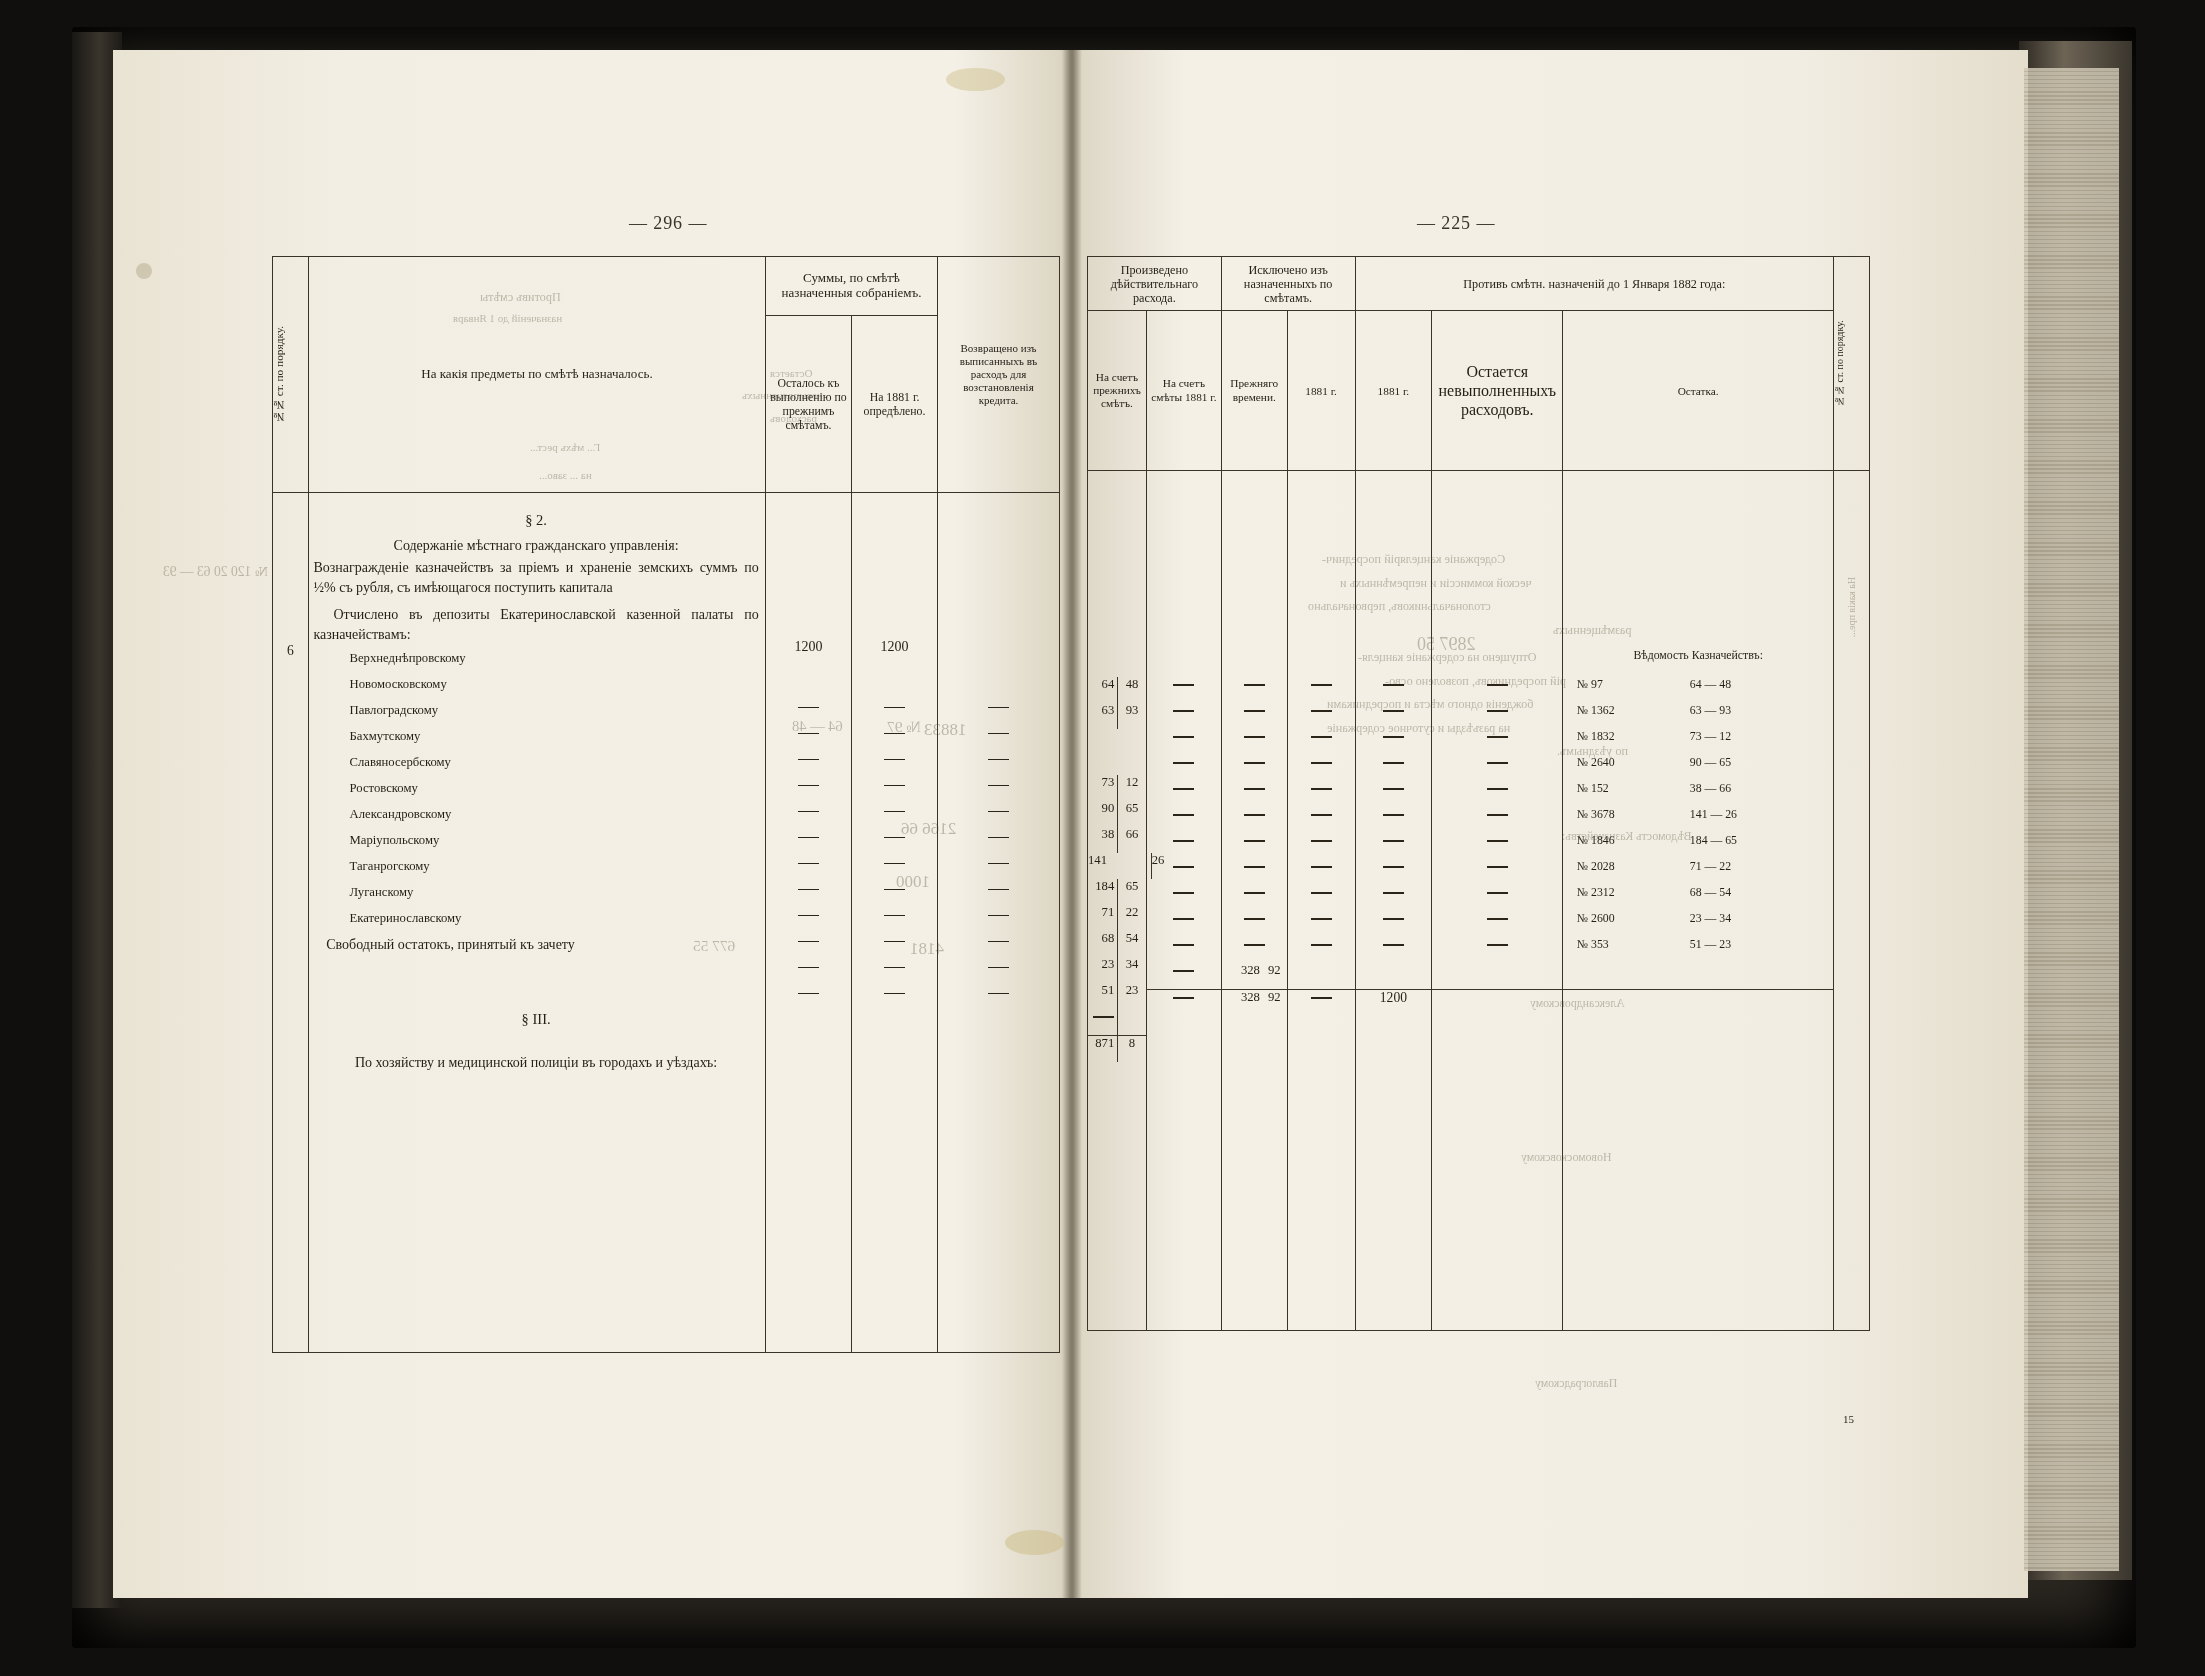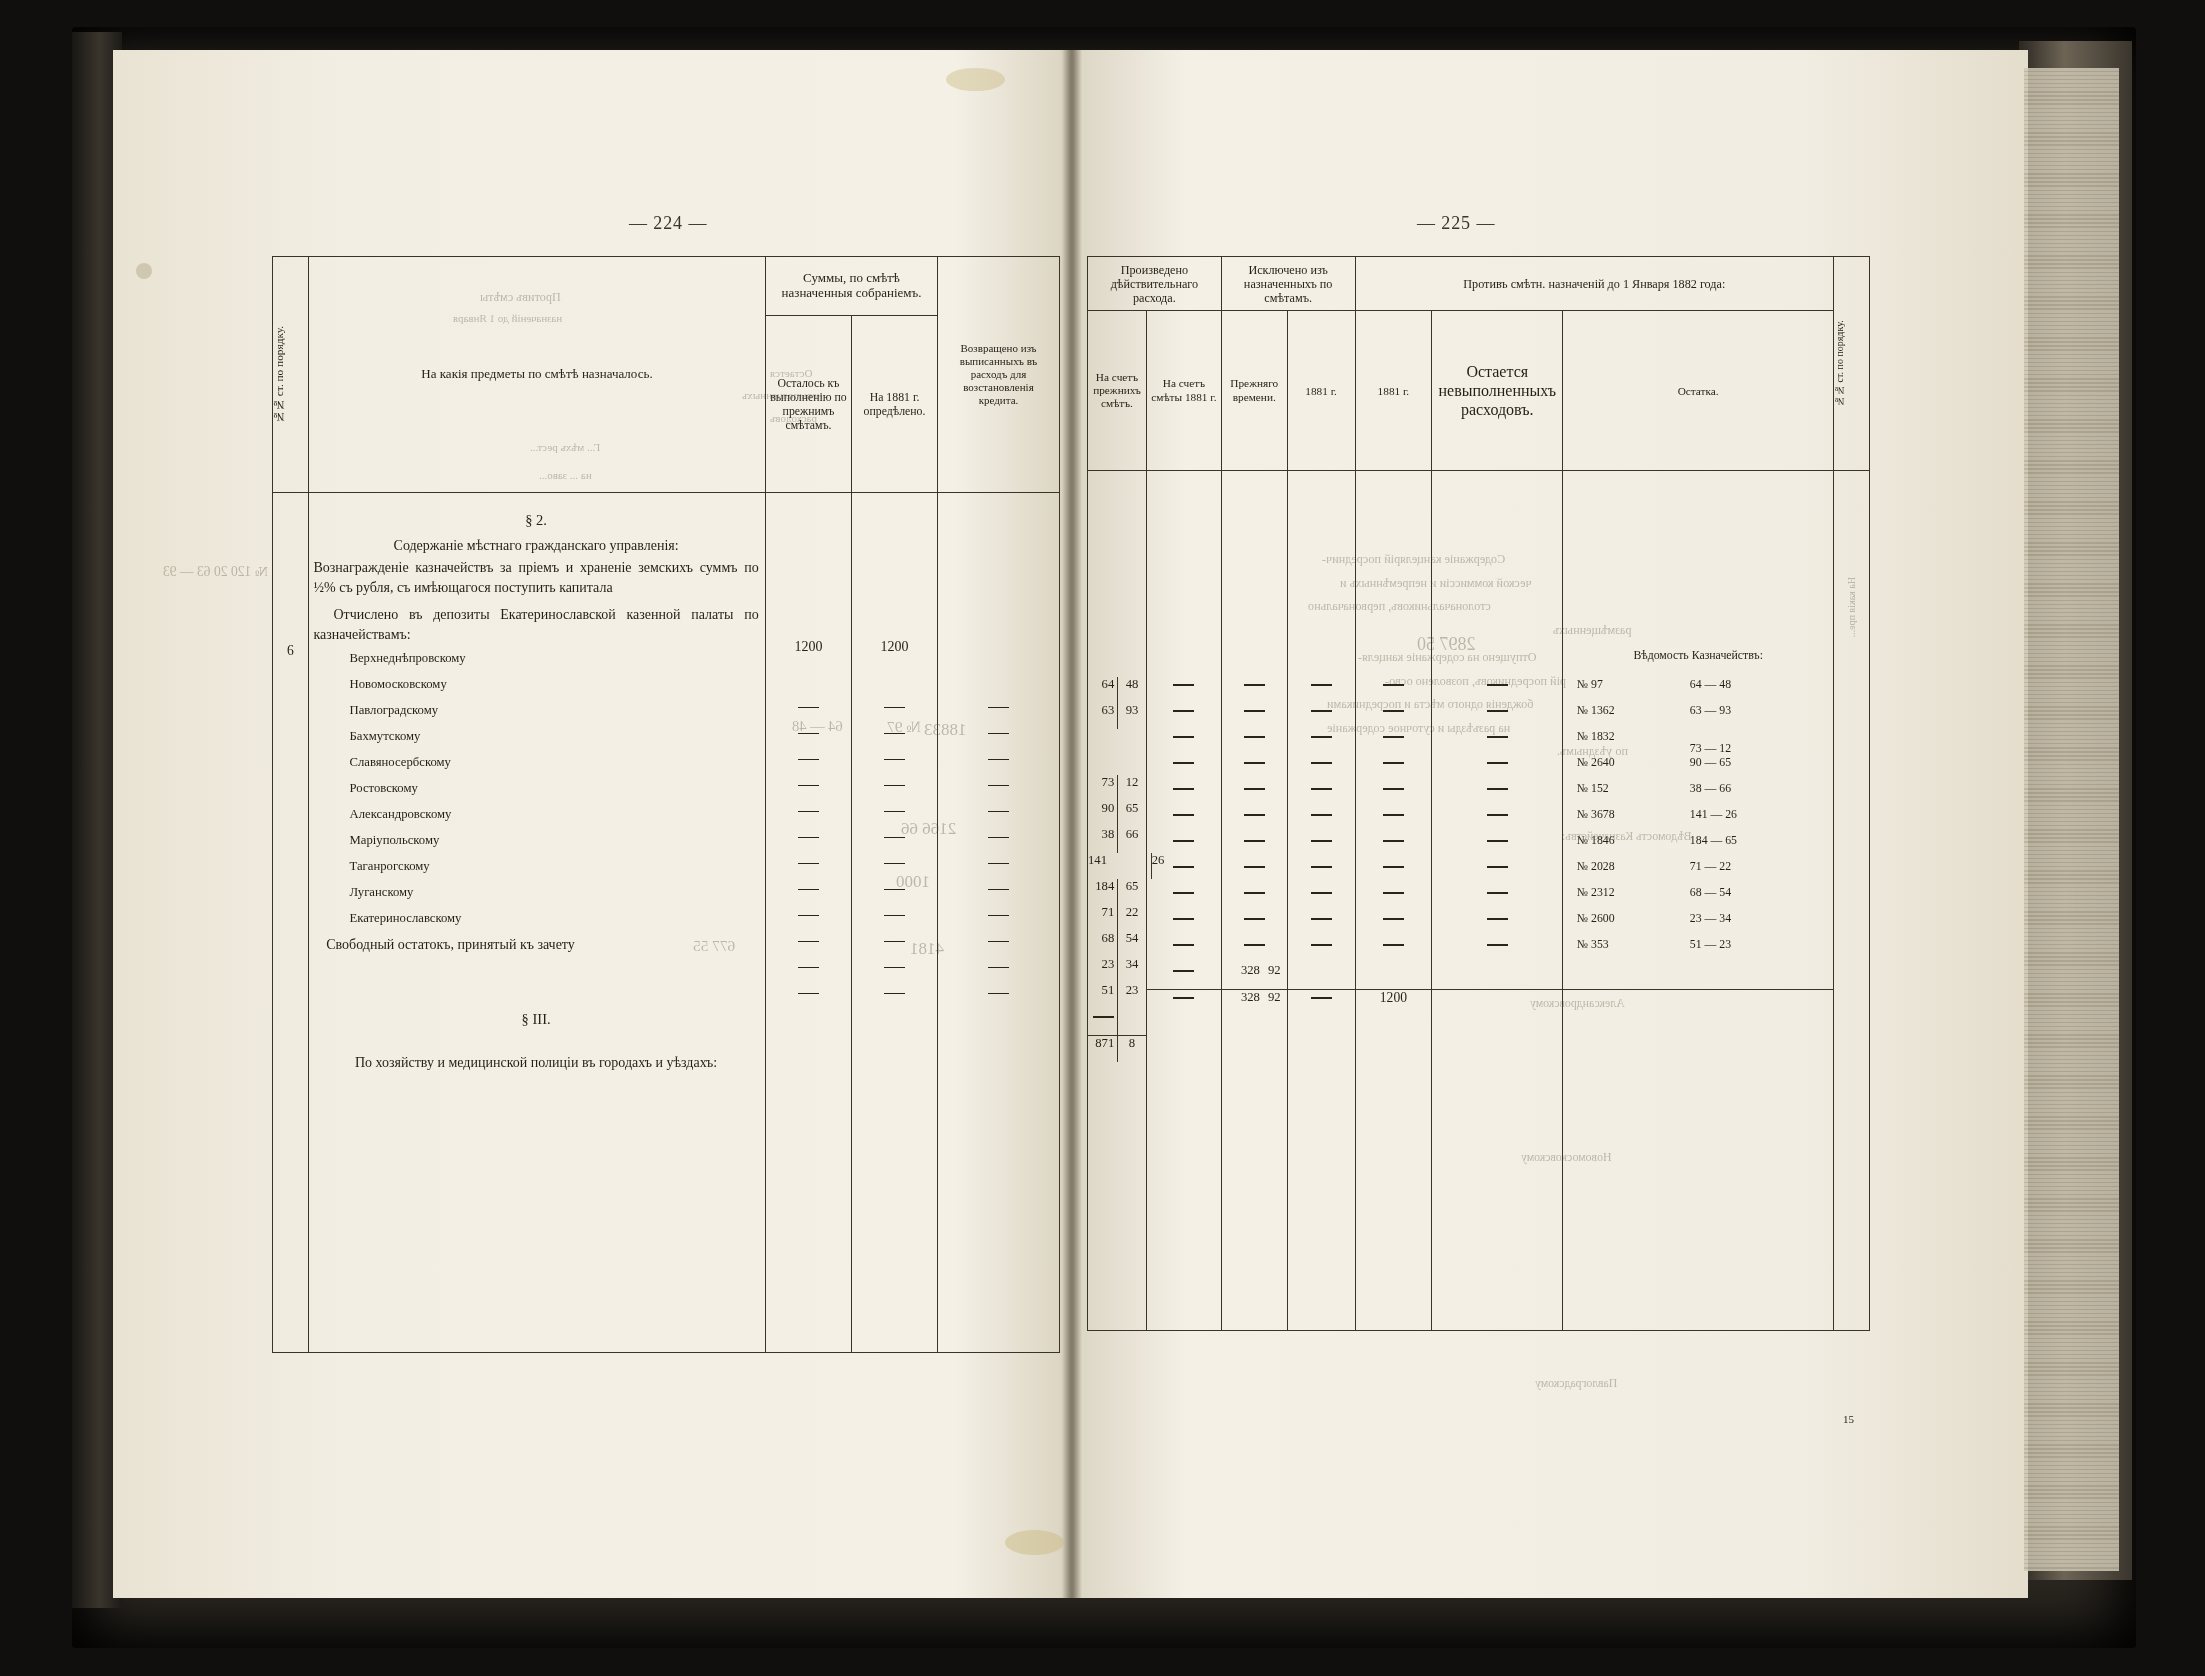--- a/index.html
+++ b/index.html
@@ -73,21 +73,21 @@
   <div class="cover-left"></div>
   <div class="cover-right"></div>
   <div class="pages"></div>
   <div class="page-edge"></div>
   <div class="gutter"></div>
 
   <div class="spot" style="left:1005px;top:1530px;width:59px;height:25px;background:#cbbb84;opacity:.5;"></div>
   <div class="spot" style="left:946px;top:68px;width:59px;height:22.6px;background:#cdbd88;opacity:.45;"></div>
   <div class="spot" style="left:136px;top:263px;width:16.3px;height:16.3px;background:#b6a98c;opacity:.5;"></div>
 
-  <div class="folio folio-l">— 224 —</div>
+  <div class="folio folio-l">— 296 —</div>
   <div class="folio folio-r">— 225 —</div>
 
   <div class="ghost flip" style="left:480px;top:290px;font-size:12.2px;">Противъ смѣты</div>
   <div class="ghost flip" style="left:453px;top:312px;font-size:11px;">назначеній до 1 Января</div>
   <div class="ghost flip" style="left:770px;top:367px;font-size:11px;">Остается</div>
   <div class="ghost flip" style="left:742px;top:389px;font-size:11px;">невыполненныхъ</div>
   <div class="ghost flip" style="left:770px;top:412px;font-size:11px;">расходовъ</div>
   <div class="ghost flip" style="left:530px;top:441px;font-size:11px;">Г... мѣхъ рест...</div>
   <div class="ghost flip" style="left:539px;top:469px;font-size:11px;">на ... заво...</div>
   <div class="ghost flip" style="left:887px;top:718px;font-size:15.4px;">№ 97</div>
@@ -464,21 +464,21 @@
             <div class="rowh" style="display:flex;">
                   <span style="width:113px;padding-left:13.6px;">№   97</span>
                   <span style="flex:1;">64 — 48</span>
                 </div>
             <div class="rowh" style="display:flex;">
                   <span style="width:113px;padding-left:13.6px;">№ 1362</span>
                   <span style="flex:1;">63 — 93</span>
                 </div>
             <div class="rowh" style="display:flex;">
                   <span style="width:113px;padding-left:13.6px;">№ 1832</span>
-                  <span style="flex:1;margin-top:12px;">73 — 12</span>
+                  <span style="flex:1;">73 — 12</span>
                 </div>
             <div class="rowh" style="display:flex;">
                   <span style="width:113px;padding-left:13.6px;">№ 2640</span>
                   <span style="flex:1;">90 — 65</span>
                 </div>
             <div class="rowh" style="display:flex;">
                   <span style="width:113px;padding-left:13.6px;">№   152</span>
                   <span style="flex:1;">38 — 66</span>
                 </div>
             <div class="rowh" style="display:flex;">

